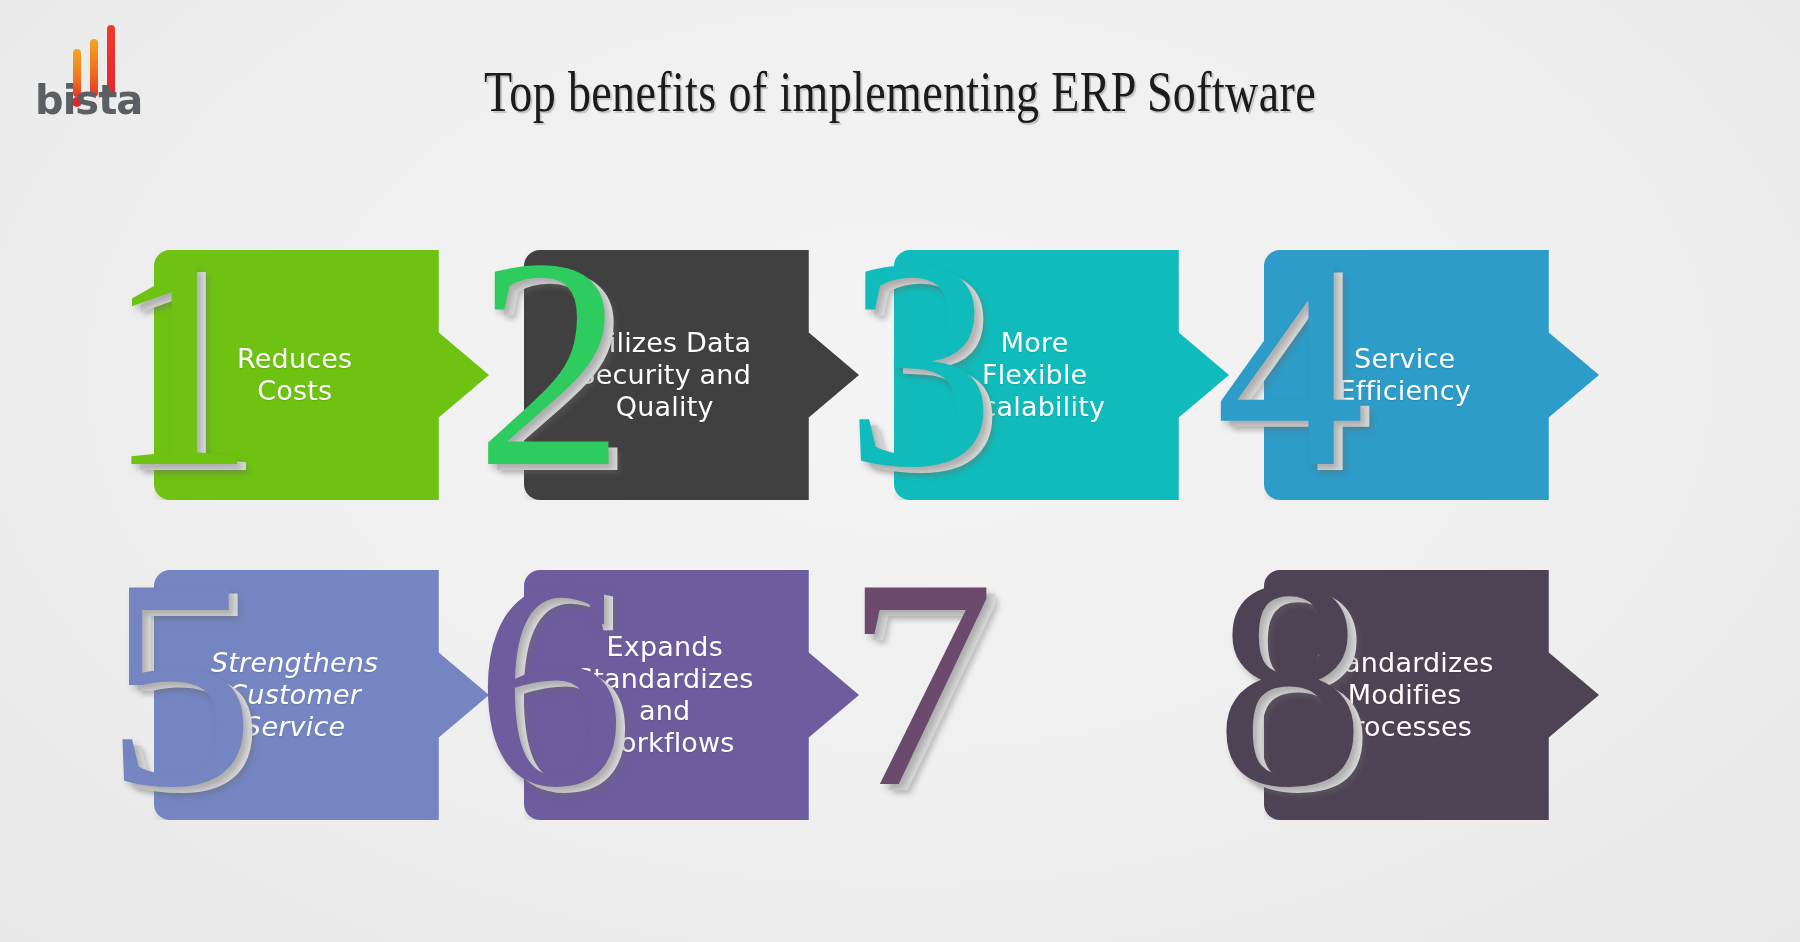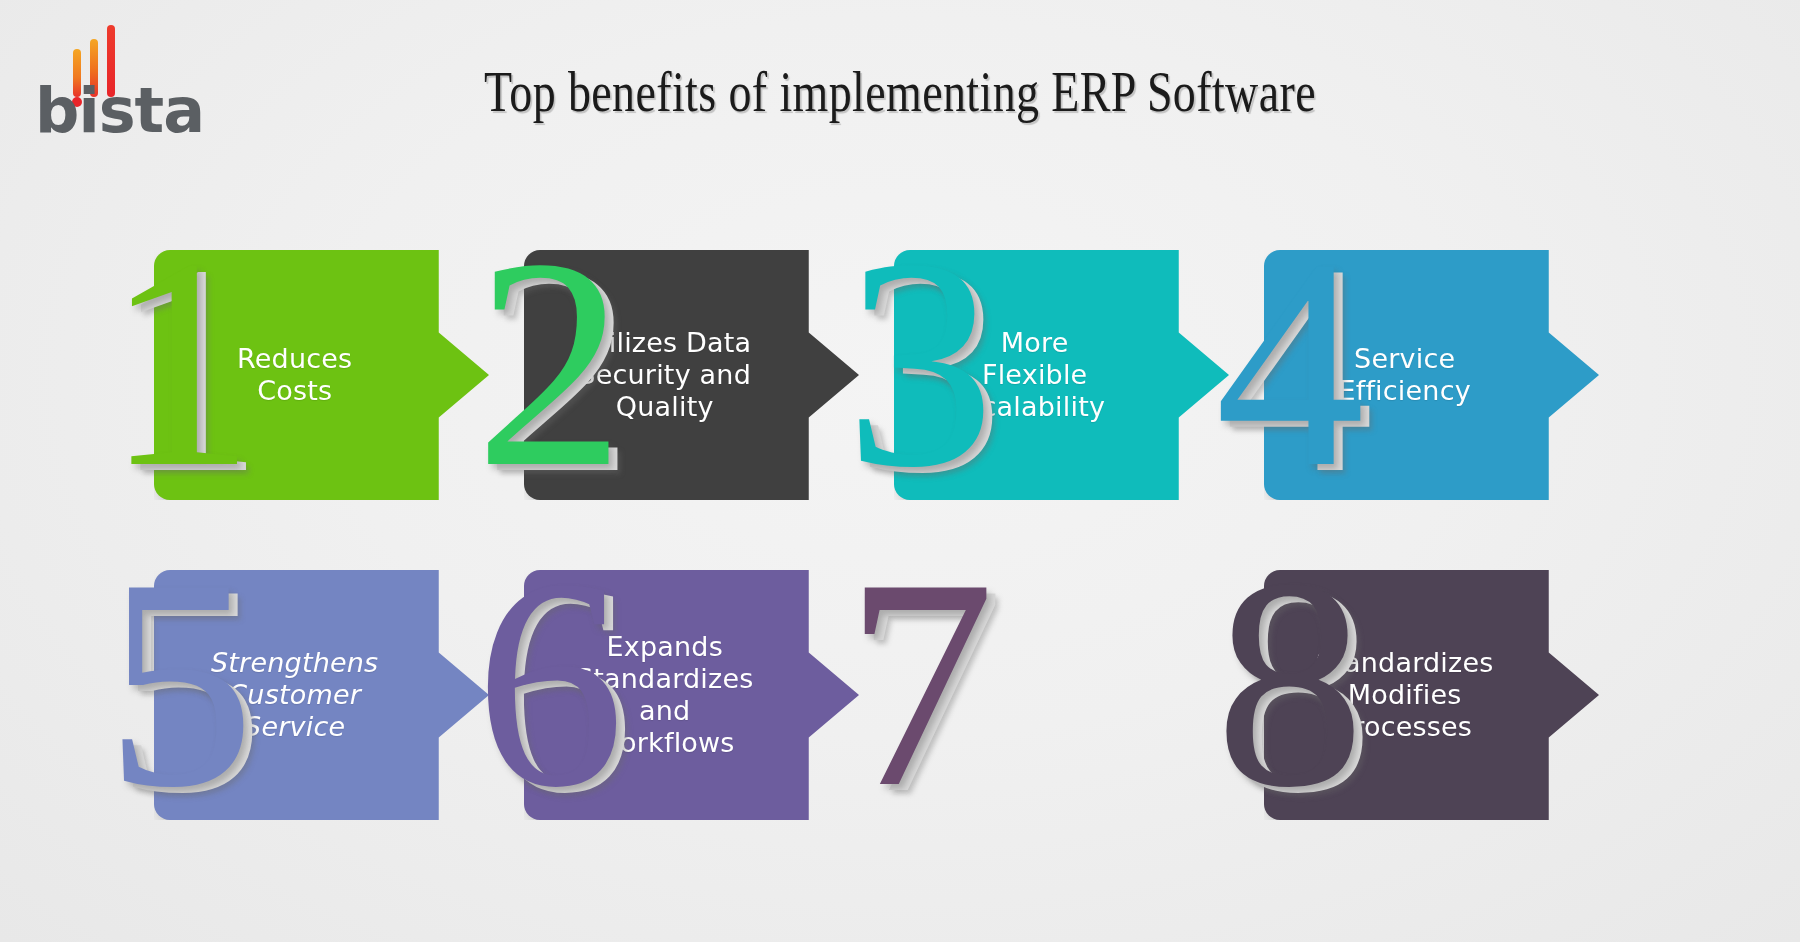--- a/index.html
+++ b/index.html
@@ -69,21 +69,21 @@
     height: 10px;
     border-radius: 50%;
     background: #e8252a;
   }
 
   .logo-word {
     position: absolute;
     left: 0px;
     top: 58px;
     font-family: "DejaVu Sans", sans-serif;
-    font-size: 62px;
+    font-size: 40px;
     font-weight: 700;
     letter-spacing: -1px;
     color: #5b5f63;
     line-height: 1;
   }
 
   .page-title {
     position: absolute;
     left: 0;
     top: 60px;

